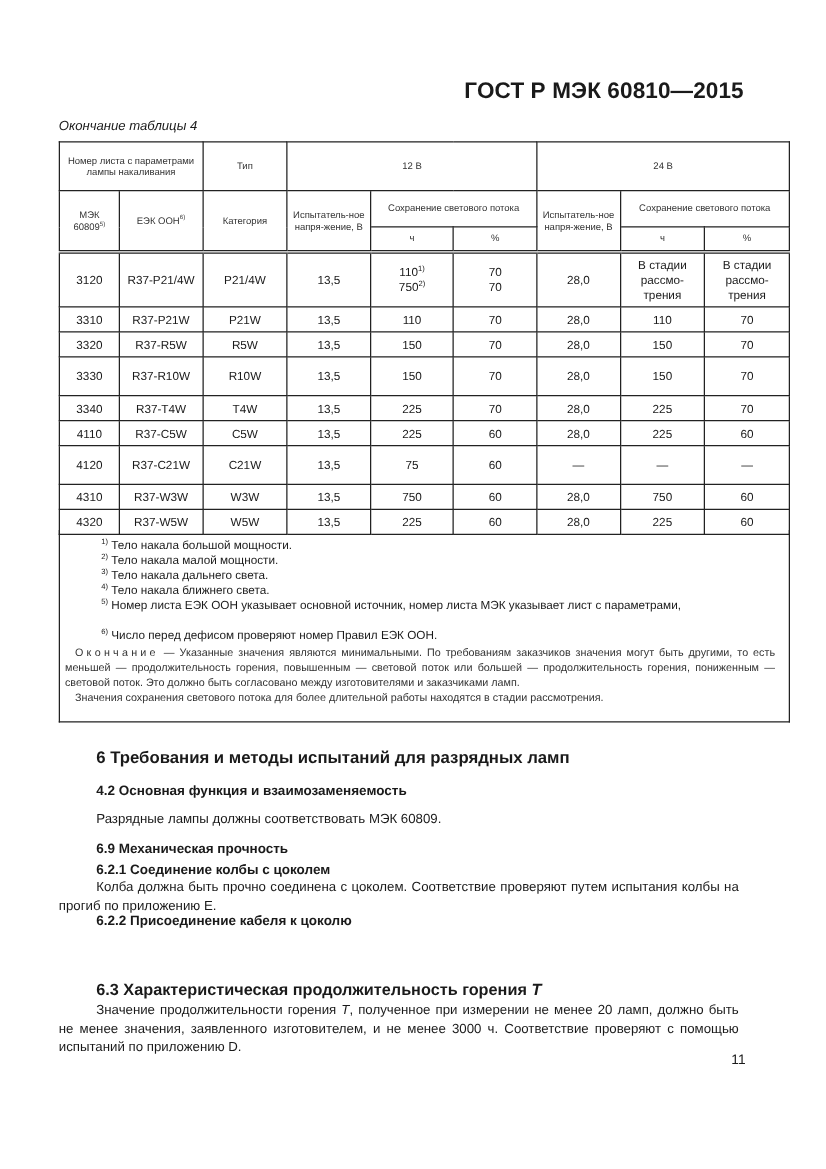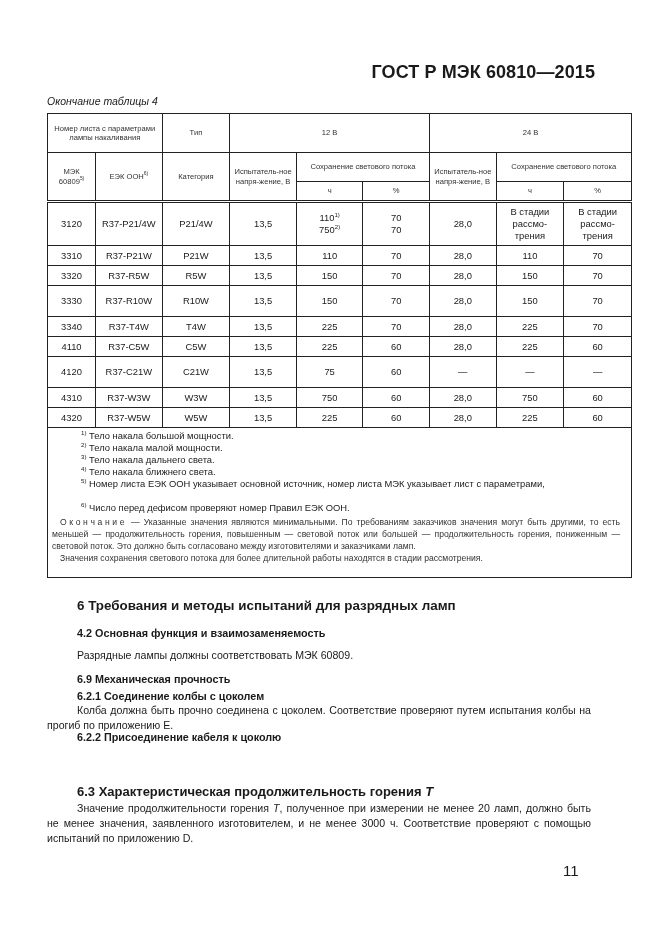--- a/index.html
+++ b/index.html
@@ -29,21 +29,21 @@
   .fn .ind { padding-left: 33px; }
   .note { position: absolute; left: 0; top: 92px; width: 568px; padding-left: 4px;
           font-size: 8.6px; line-height: 12.1px; color: #333; text-align: justify; }
   .note .spaced { letter-spacing: 2.6px; }
   .note p { margin: 0; text-indent: 8px; }
   .h-sec { position: absolute; left: 77px; font-weight: bold; }
   .p-txt { position: absolute; left: 47px; width: 544px; font-size: 10.6px;
            line-height: 15px; text-align: justify; }
   .p-txt .first { text-indent: 30px; display: block; }
   .p-txt.indent-only { left: 77px; width: 514px; }
-  .page-num { position: absolute; left: 563px; top: 842px; font-size: 15px; margin-top: 20px; }
+  .page-num { position: absolute; left: 585px; top: 842px; font-size: 11px; }
 </style>
 </head>
 <body>
 
 <div class="page">
 
   <div class="doc-header">ГОСТ Р МЭК 60810—2015</div>
 
   <div class="table-caption">Окончание таблицы 4</div>
 

